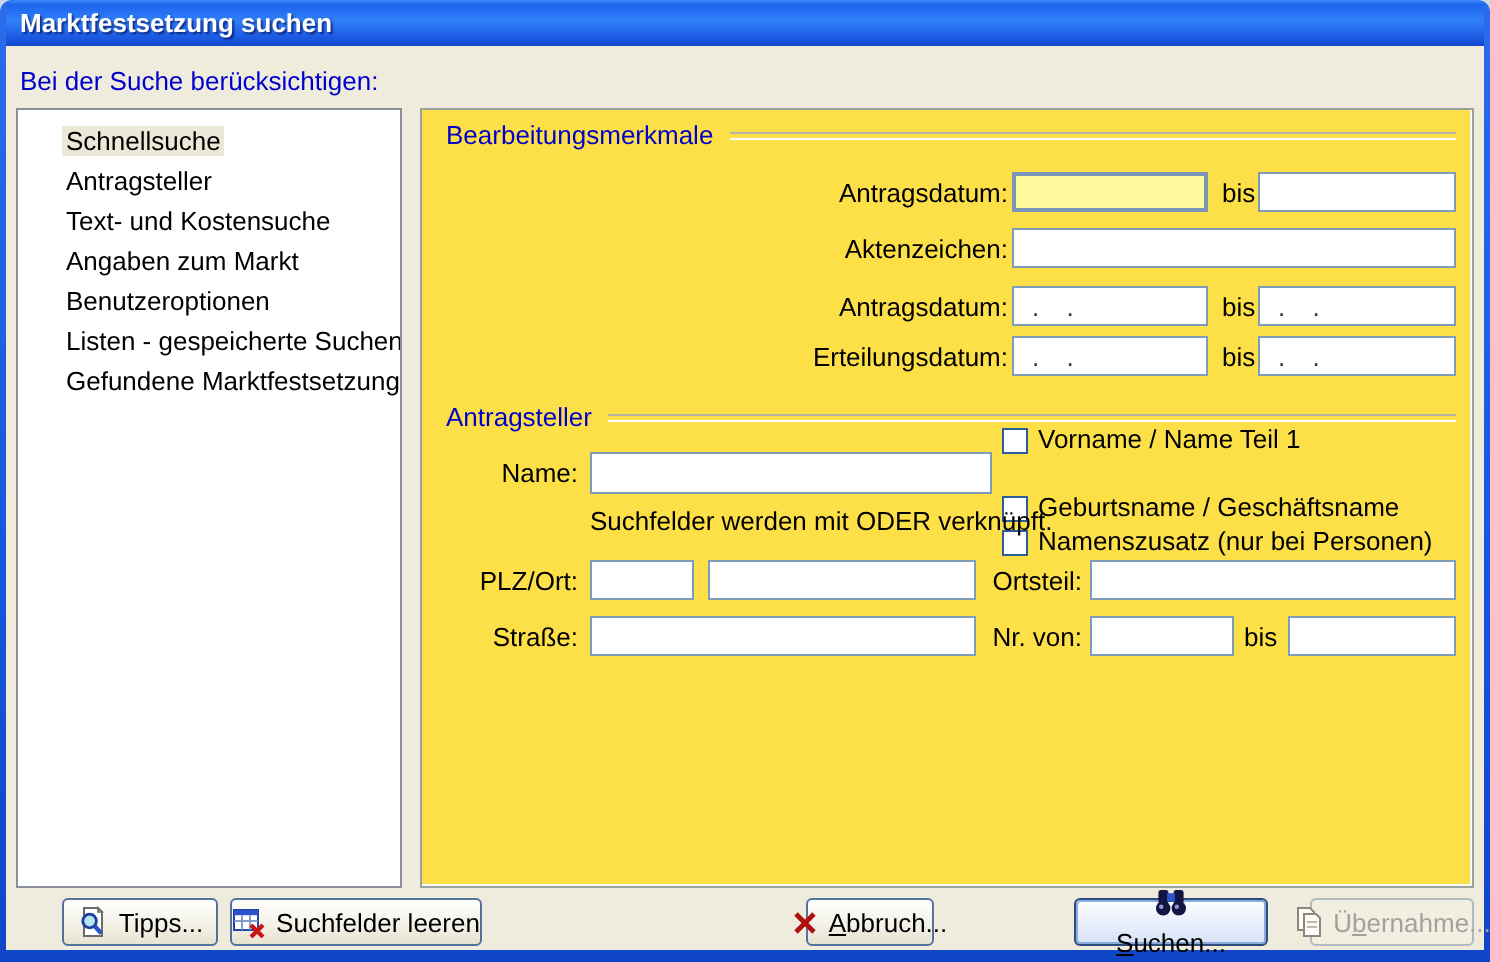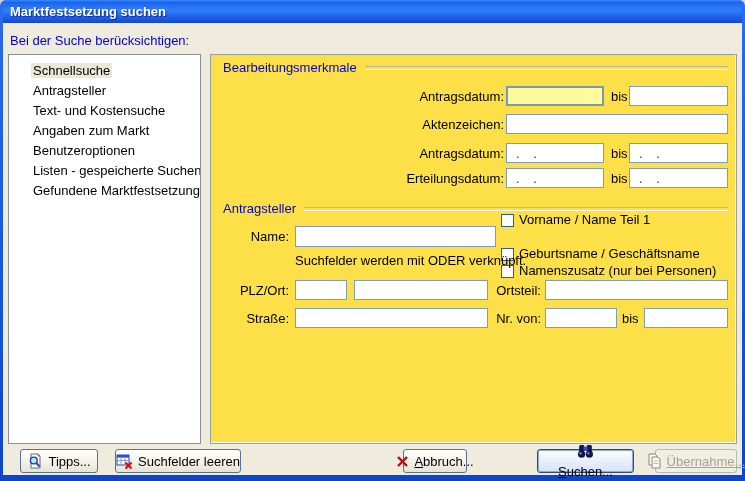--- a/index.html
+++ b/index.html
@@ -101,25 +101,25 @@
     background:linear-gradient(180deg,#fdfeff 0%,#e8eefb 55%,#d7e2f6 100%);
     box-shadow:inset 0 0 0 1px #8aabde;
   }
   .btn-disabled {
     border:1px solid #b0b8c0; color:#a3a29a;
     background:#f1efe2; box-shadow:none;
   }
   .accel { text-decoration:underline; }
   .btn svg { flex:0 0 auto; }
 
-  .b-tipps  { left:17px;  width:78px; }
+  .b-tipps  { left:28px;  width:78px; }
   .b-clear  { left:112px; width:126px; }
   .b-abbr   { left:400px; width:64px;align-items:center; }
   .b-such   { left:534px; width:97px;flex-direction:column; }
-  .b-ueber  { left:652px; width:82px;text-decoration:underline; }
+  .b-ueber  { left:652px; width:82px; }
 </style>
 </head>
 <body>
 
 <div class="window">
   <div class="titlebar">
     <span class="title">Marktfestsetzung suchen</span>
   </div>
   <div class="body">
 

